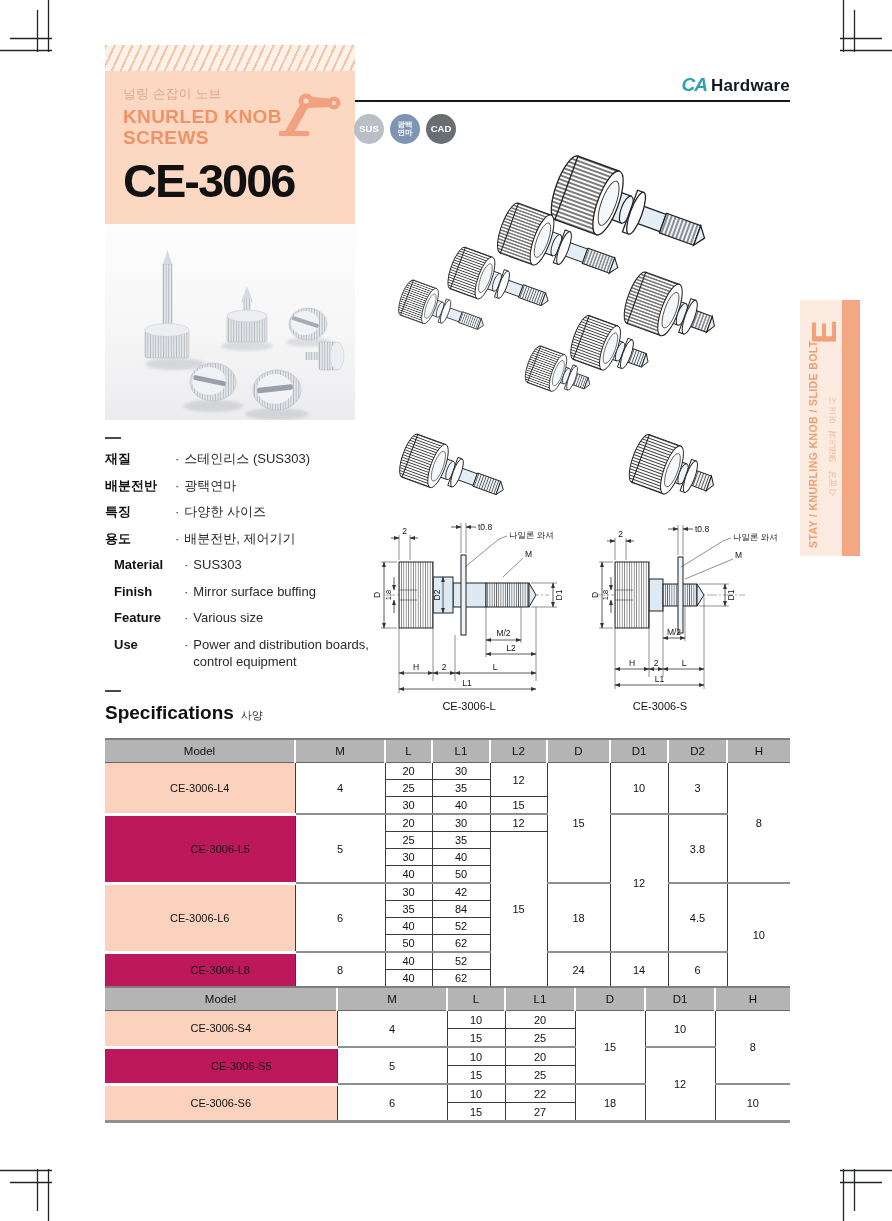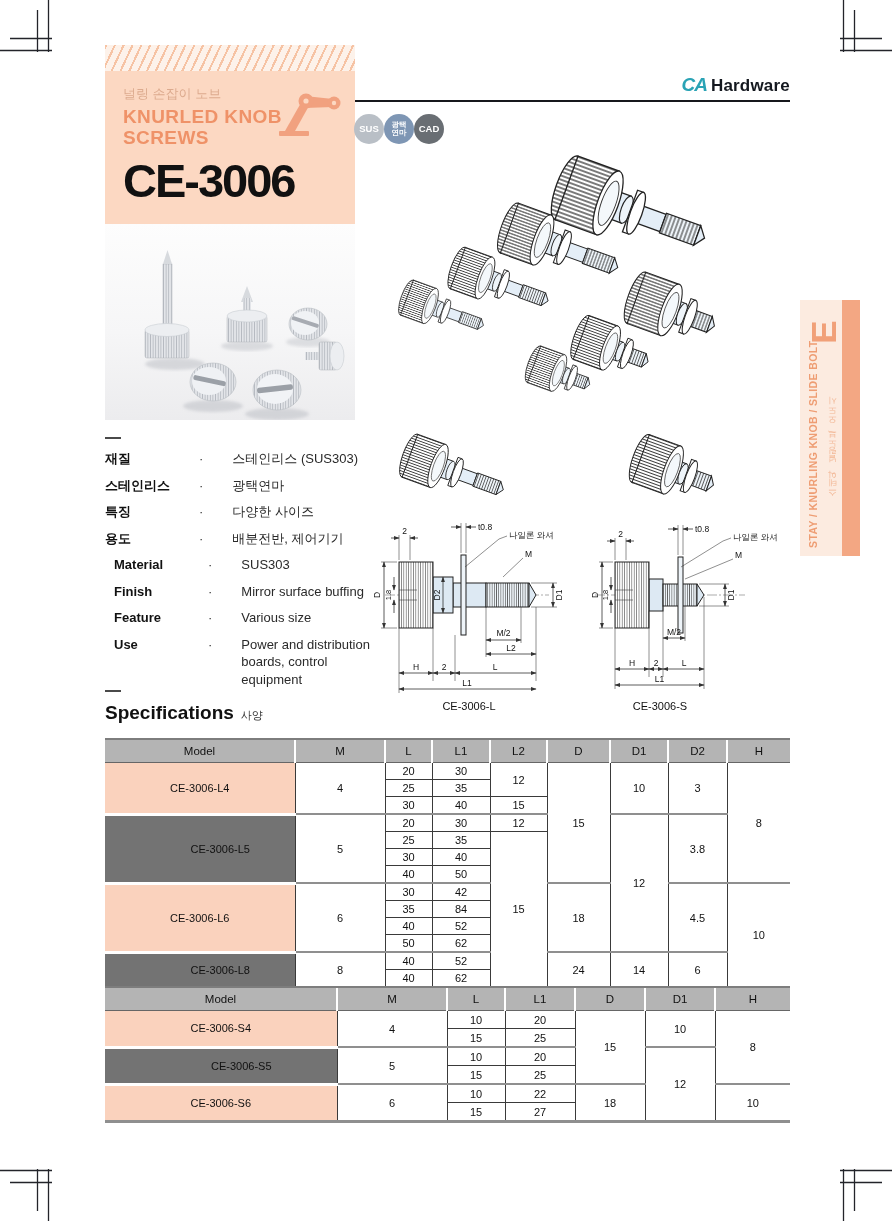--- a/index.html
+++ b/index.html
@@ -23,21 +23,21 @@
   .pbody{position:relative;height:154px;background:#fcd8c2;padding:8px 0 0 18px;box-sizing:border-box;}
   .sub-ko{font-size:13px;color:#dcaa8e;margin-top:6px;}
   .ptitle{margin-top:3px;font-size:19px;font-weight:bold;color:#ef9268;line-height:1.12;letter-spacing:0.4px;}
   .pmodel{font-size:47px;font-weight:800;color:#111;letter-spacing:-2px;margin-top:4px;}
   .stay-icon{position:absolute;right:12px;top:16px;}
 
   
   .photo{left:105px;top:224px;width:250px;height:196px;background:linear-gradient(180deg,#fdfdfd 0%,#f6f6f7 55%,#ececee 100%);}
 
   
-  .badges{left:354px;top:114px;display:flex;}
+  .badges{left:354px;top:114px;display:flex;gap:6px;}
   .badge{width:30px;height:30px;border-radius:50%;color:#fff;display:flex;flex-direction:column;
          align-items:center;justify-content:center;text-align:center;line-height:1.05;}
   .badge .b1{font-size:9.5px;font-weight:bold;}
   .badge .b2{font-size:7.5px;font-weight:bold;}
   .bg-sus{background:#b9bfc6;}
   .bg-polish{background:#7e96b4;}
   .bg-cad{background:#696e73;}
 
   
   .iso{left:380px;top:148px;}
@@ -50,21 +50,21 @@
   .tab-en{position:absolute;left:7px;top:56px;height:192px;writing-mode:vertical-rl;transform:rotate(180deg);
           font-size:10.5px;font-weight:bold;color:#ee9d73;letter-spacing:0.4px;text-align:center;white-space:nowrap;}
   .tab-ko{position:absolute;left:26px;top:56px;height:192px;writing-mode:vertical-rl;transform:rotate(180deg);
           font-size:8.5px;color:#f2b795;text-align:center;white-space:nowrap;}
 
   
   .dash{width:16px;height:2px;background:#4a4a4a;}
   .d1{left:105px;top:437px;} .d2{left:105px;top:690px;}
   .speclist{left:105px;width:275px;font-size:13px;}
   .sl-ko{top:450px;} .sl-en{top:556px;margin-left:9px;}
-  .spec-row{display:flex;margin-bottom:9px;line-height:1.35;gap:24px;}
+  .spec-row{display:flex;margin-bottom:9px;line-height:1.35;}
   .spec-label{flex:0 0 70px;font-weight:bold;color:#111;}
   .spec-dot{margin-right:5px;color:#333;}
   .spec-value{flex:1;color:#2a2a2a;}
 
   
   .dwgL{left:373px;top:515px;} .dwgS{left:585px;top:515px;}
   .dim-text{font-size:8.5px;fill:#111;font-family:"Liberation Sans",sans-serif;}
   .dim-small{font-size:7.5px;fill:#111;font-family:"Liberation Sans",sans-serif;}
   .cap-text{font-size:11px;fill:#111;font-family:"Liberation Sans",sans-serif;}
   .dl{stroke:#333;stroke-width:0.8;fill:none;}
@@ -81,21 +81,21 @@
   .t1{top:738px;} .t2{top:986px;}
   .spec-table{border-collapse:collapse;table-layout:fixed;font-size:11px;color:#111;border-bottom:3px solid #8f8f8f;}
   .spec-table th{background:#b4b4b4;border-top:2px solid #7d7d7d;border-bottom:1.5px solid #666;
                  border-left:2px solid #fff;font-weight:normal;font-size:11.5px;height:22px;padding:0;color:#111;}
   .spec-table th:first-child{border-left:none;}
   .spec-table td{border:1px solid #3a3a3a;text-align:center;padding:0;}
   .t1 td{height:16px;} .t2 td{height:17px;}
   .spec-table td:first-child{border-left:none;}
   .spec-table td:last-child{border-right:none;}
   .spec-table td.model{background:#fad2bd;border-left:none;font-size:11px;}
-  .spec-table td.model.light{background:#737373;padding-left:41px;}
+  .spec-table td.model.light{background:#be185d;padding-left:41px;}
   .spec-table tr.grp td{border-top:2px solid #8f8f8f;}
   .spec-table tr.grp td.model{border-top:3px solid #ffffff;}
 </style>
 </head>
 <body>
 
 <div id="canvas">
 
   <svg aria-hidden="true" style="position:absolute;width:0;height:0;">
     <defs>
@@ -283,21 +283,21 @@
   </div>
 
   <div class="abs dash d1"></div>
   <div class="abs speclist sl-ko">
       <div class="spec-row">
         <span class="spec-label">재질</span>
         <span class="spec-dot">·</span>
         <span class="spec-value">스테인리스 (SUS303)</span>
       </div>
       <div class="spec-row">
-        <span class="spec-label">스테인리스</span>
+        <span class="spec-label">배분전반</span>
         <span class="spec-dot">·</span>
         <span class="spec-value">광택연마</span>
       </div>
       <div class="spec-row">
         <span class="spec-label">특징</span>
         <span class="spec-dot">·</span>
         <span class="spec-value">다양한 사이즈</span>
       </div>
       <div class="spec-row">
         <span class="spec-label">용도</span>

